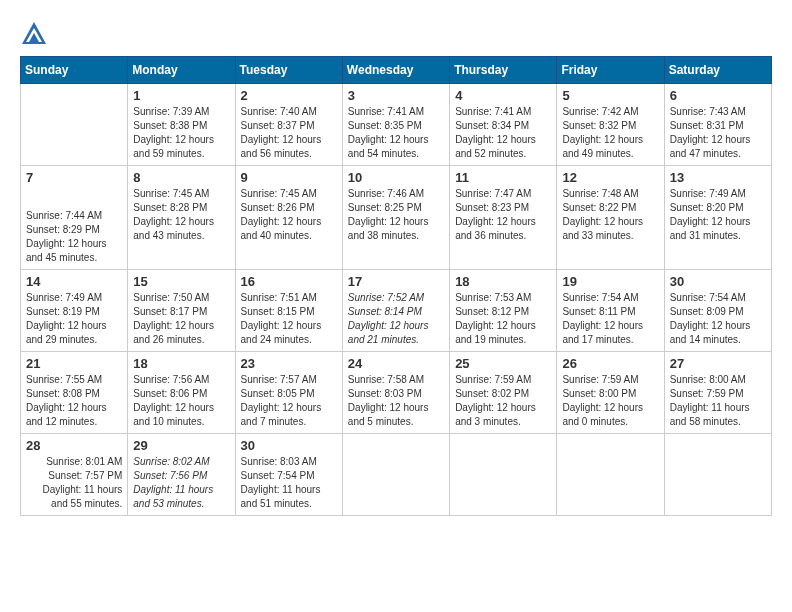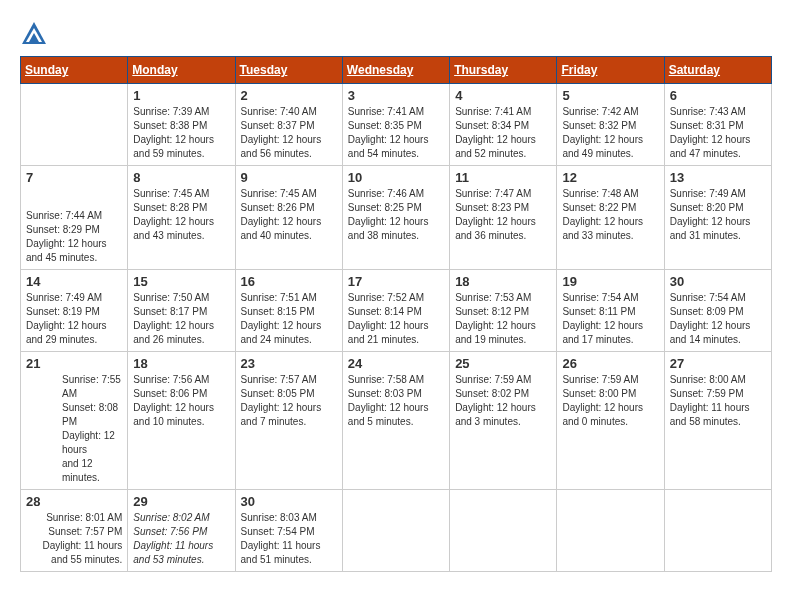--- a/index.html
+++ b/index.html
@@ -43,28 +43,27 @@
     .location {
       font-size: 14px;
       color: #555;
     }
     .calendar {
       width: 100%;
       border-collapse: collapse;
       border: 1px solid #ccc;
     }
     .calendar th {
-      background: #c2410c;
+      background: #0369a1;
       color: #fff;
       font-size: 12px;
       font-weight: bold;
       padding: 6px 4px;
       text-align: left;
       border: 1px solid #1a4f8a;
-      text-decoration: underline;
     }
     .calendar td {
       vertical-align: top;
       border: 1px solid #ccc;
       padding: 4px 5px;
       font-size: 10px;
       color: #333;
       width: calc(100% / 7);
       min-height: 80px;
       background: #fff;
@@ -232,21 +231,21 @@
         </td>
         <td>
           <span class="day-number">16</span>
           <div class="day-info" style="white-space: pre-line;">Sunrise: 7:51 AM
 Sunset: 8:15 PM
 Daylight: 12 hours
 and 24 minutes.</div>
         </td>
         <td>
           <span class="day-number">17</span>
-          <div class="day-info" style="white-space: pre-line;">Sunrise: 7:52 AM
+          <div class="day-info" style="white-space: pre-line; font-style: italic;">Sunrise: 7:52 AM
 Sunset: 8:14 PM
 Daylight: 12 hours
 and 21 minutes.</div>
         </td>
         <td>
           <span class="day-number">18</span>
           <div class="day-info" style="white-space: pre-line;">Sunrise: 7:53 AM
 Sunset: 8:12 PM
 Daylight: 12 hours
 and 19 minutes.</div>
@@ -262,21 +261,21 @@
           <span class="day-number">30</span>
           <div class="day-info" style="white-space: pre-line;">Sunrise: 7:54 AM
 Sunset: 8:09 PM
 Daylight: 12 hours
 and 14 minutes.</div>
         </td>
       </tr>
       <tr>
         <td>
           <span class="day-number">21</span>
-          <div class="day-info" style="white-space: pre-line; margin-left: 36px;">Sunrise: 7:55 AM
+          <div class="day-info" style="white-space: pre-line;">Sunrise: 7:55 AM
 Sunset: 8:08 PM
 Daylight: 12 hours
 and 12 minutes.</div>
         </td>
         <td>
           <span class="day-number">18</span>
           <div class="day-info" style="white-space: pre-line;">Sunrise: 7:56 AM
 Sunset: 8:06 PM
 Daylight: 12 hours
 and 10 minutes.</div>

